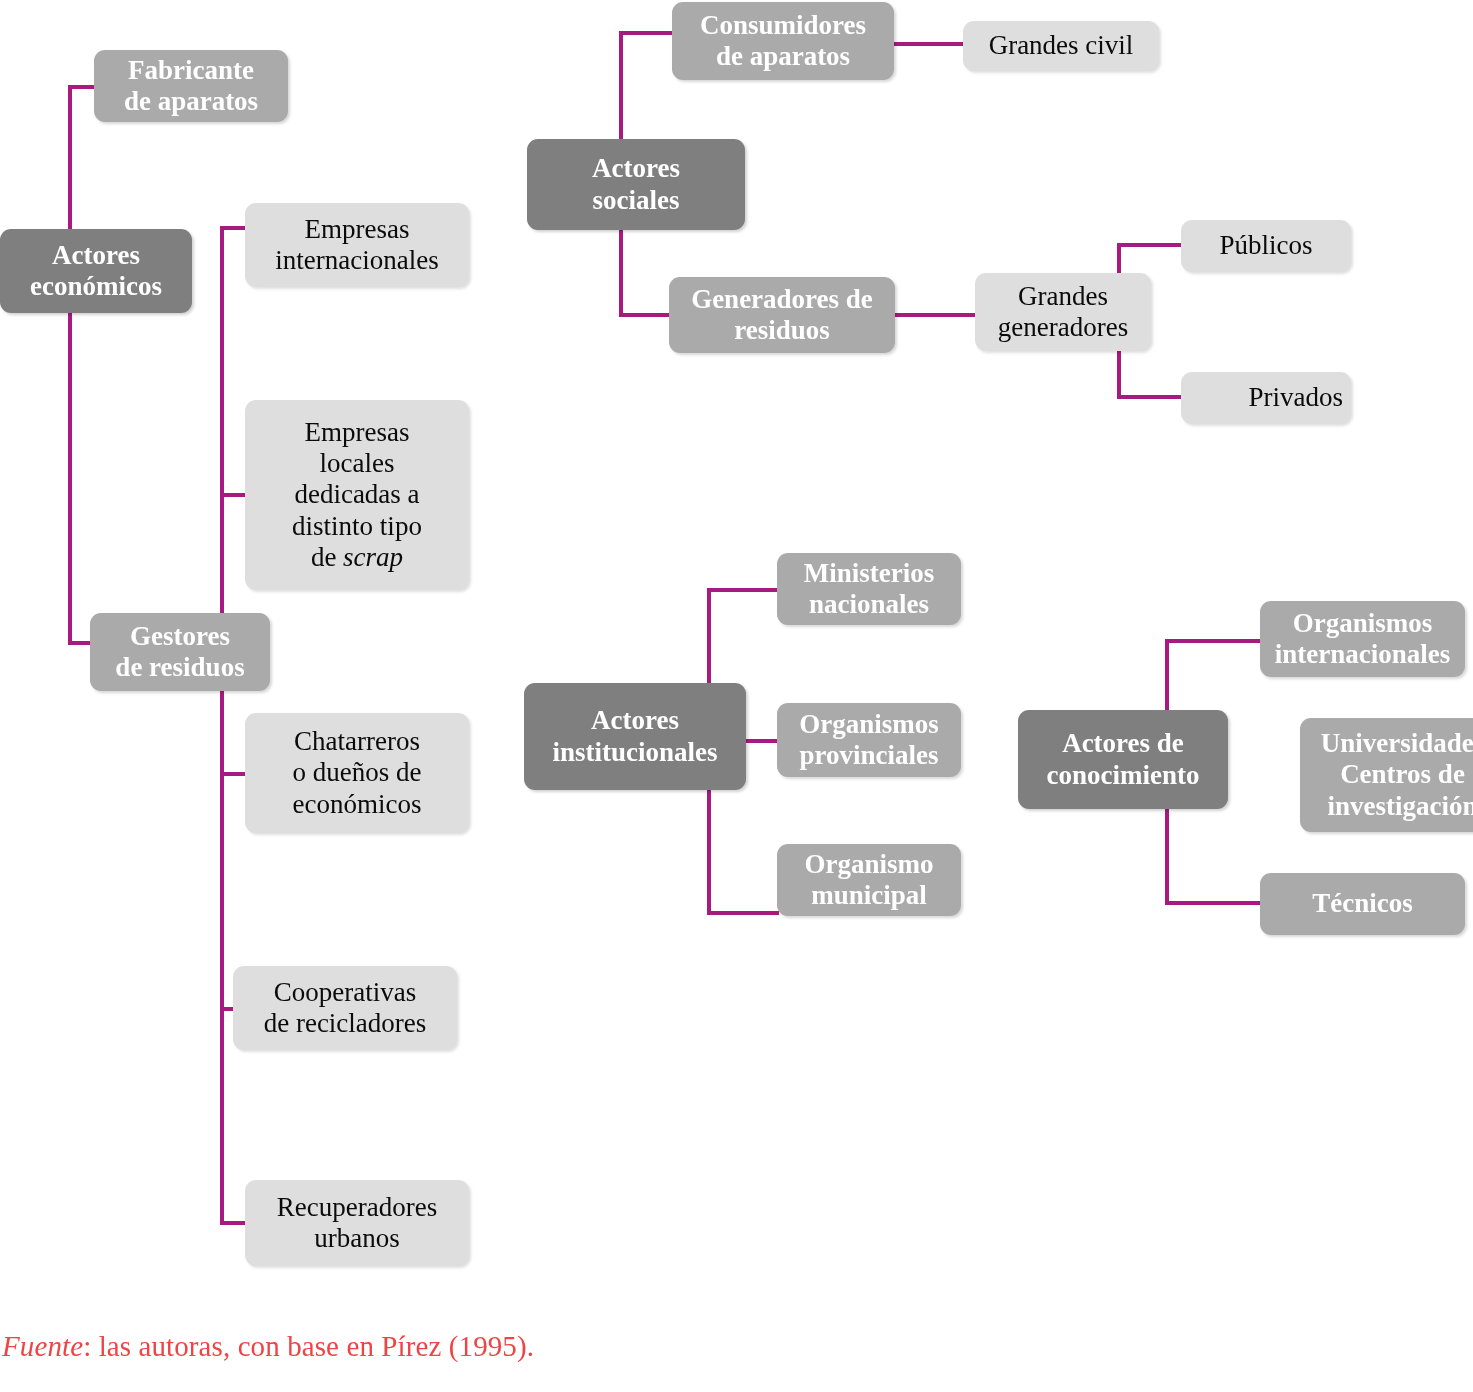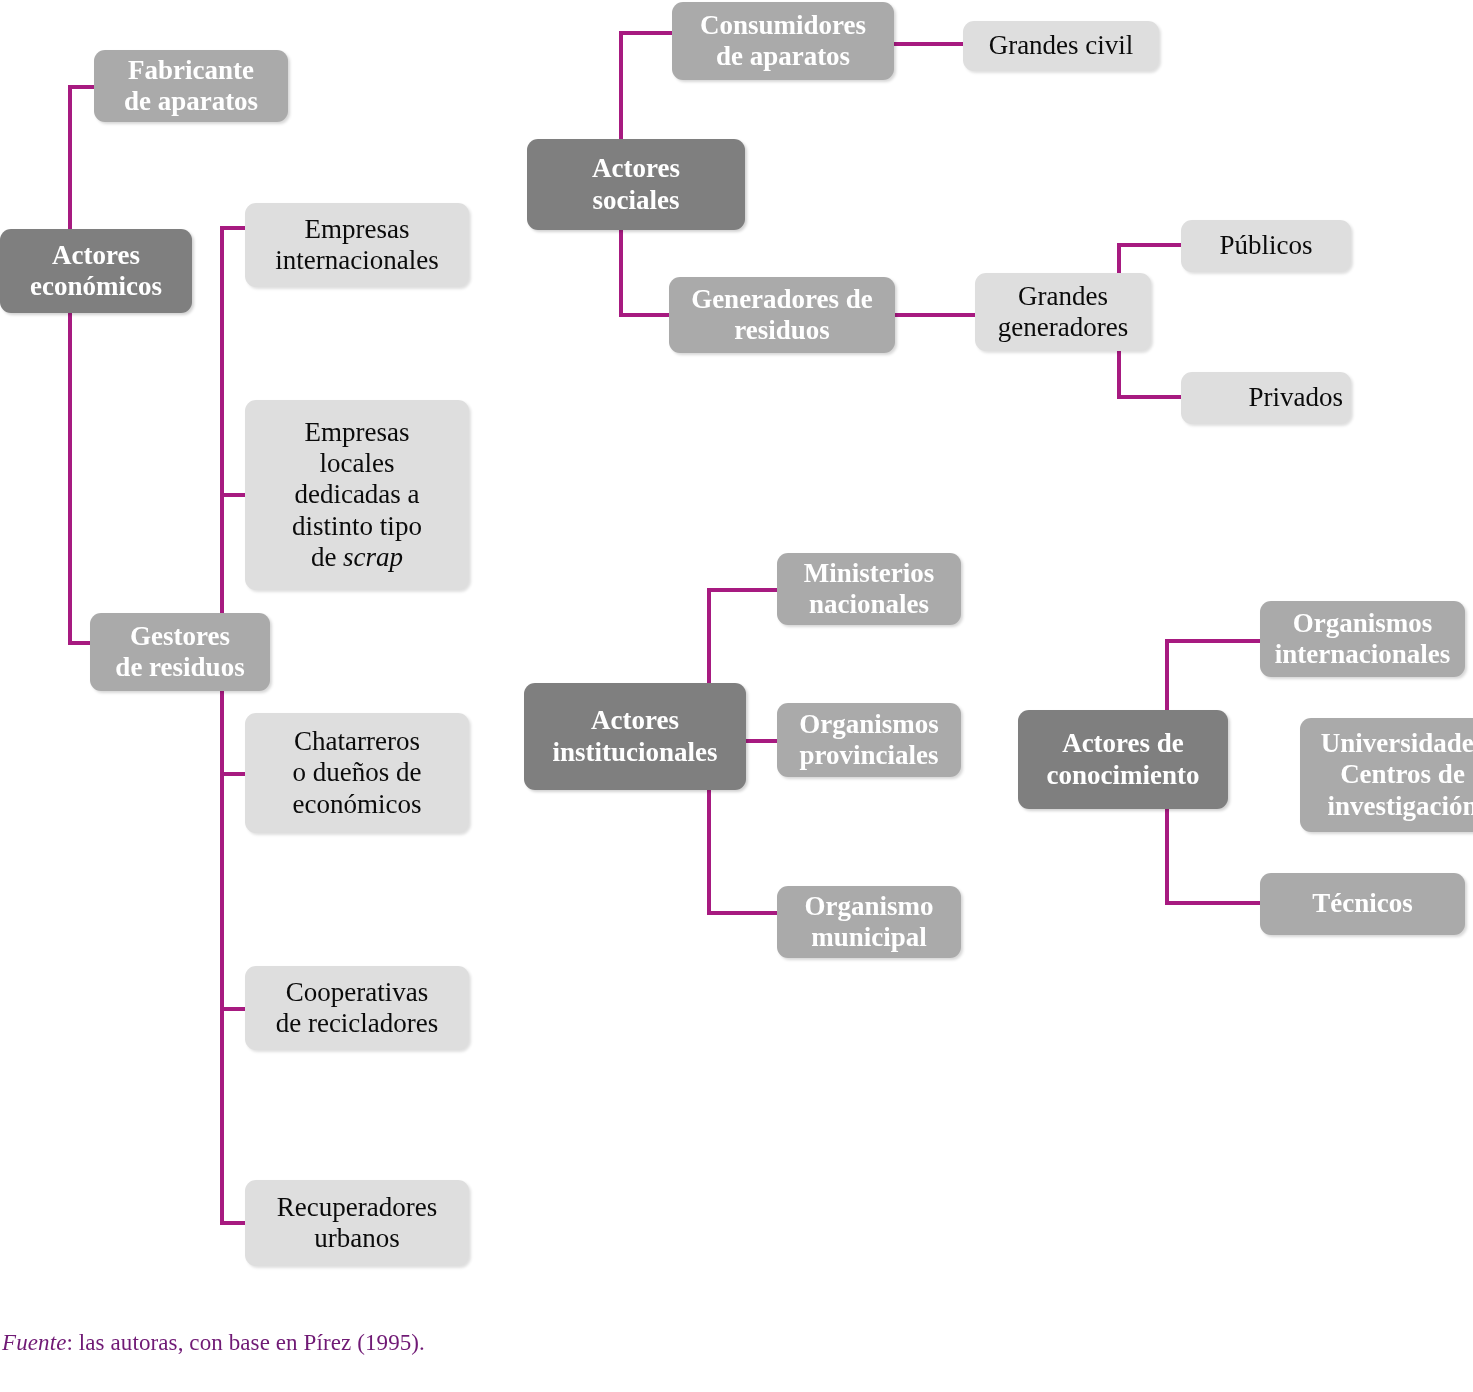--- a/index.html
+++ b/index.html
@@ -61,22 +61,22 @@
     background: #a71a80;
     z-index: 1;
   }
   .lineH { height: 4px; }
   .lineV { width: 4px; }
 
   #source-note {
     position: absolute;
     left: 2px;
     top: 1330px;
-    font-size: 23px;
-    color: #701a75;
+    font-size: 29px;
+    color: #ef4444;
     letter-spacing: 0.1px;
     white-space: nowrap;
   }
 </style>
 </head>
 <body>
 
 <div id="canvas">
 
   <div class="lineV" style="left:68px; top:85px; height:560px;"></div>
@@ -117,21 +117,21 @@
 distinto tipo
 de </span><span class="ital">scrap</span></span>
   </div>
 
   <div class="node tone-light" style="left:245px; top:713px; width:224px; height:120px; font-size:27px;">
     <span class="txt">Chatarreros
 o dueños de
 económicos</span>
   </div>
 
-  <div class="node tone-light" style="left:245px; top:966px; width:224px; height:84px; font-size:27px;">
+  <div class="node tone-light" style="left:233px; top:966px; width:224px; height:84px; font-size:27px;">
     <span class="txt">Cooperativas
 de recicladores</span>
   </div>
 
   <div class="node tone-light" style="left:245px; top:1180px; width:224px; height:86px; font-size:27px;">
     <span class="txt">Recuperadores
 urbanos</span>
   </div>
 
   <div class="lineV" style="left:619px; top:31px; height:286px;"></div>
@@ -190,21 +190,21 @@
   <div class="node tone-dark" style="left:524px; top:683px; width:222px; height:107px; font-size:27px;">
     <span class="txt">Actores
 institucionales</span>
   </div>
 
   <div class="node tone-mid" style="left:777px; top:703px; width:184px; height:74px; font-size:27px;">
     <span class="txt">Organismos
 provinciales</span>
   </div>
 
-  <div class="node tone-mid" style="left:777px; top:886px; width:184px; height:72px; font-size:27px;">
+  <div class="node tone-mid" style="left:777px; top:844px; width:184px; height:72px; font-size:27px;">
     <span class="txt">Organismo
 municipal</span>
   </div>
 
   <div class="lineV" style="left:1165px; top:639px; height:266px;"></div>
   <div class="lineH" style="left:1165px; top:639px; width:100px;"></div>
   <div class="lineH" style="left:1165px; top:901px; width:100px;"></div>
 
   <div class="node tone-mid" style="left:1260px; top:601px; width:205px; height:76px; font-size:27px;">
     <span class="txt">Organismos

